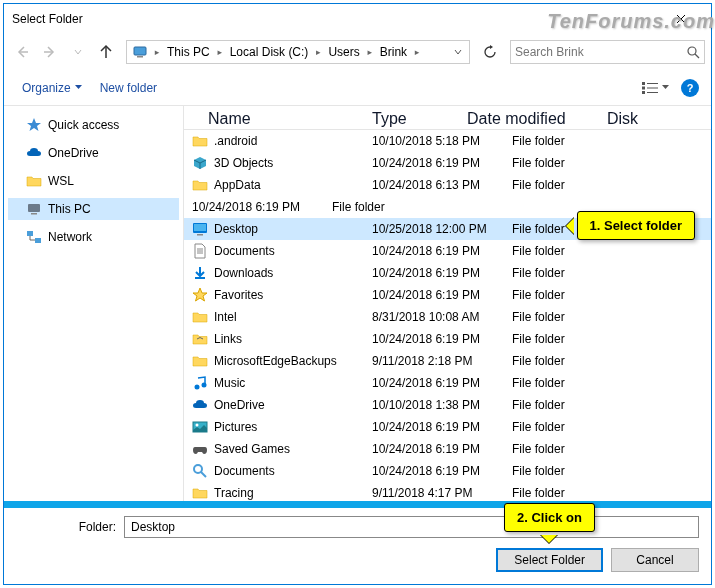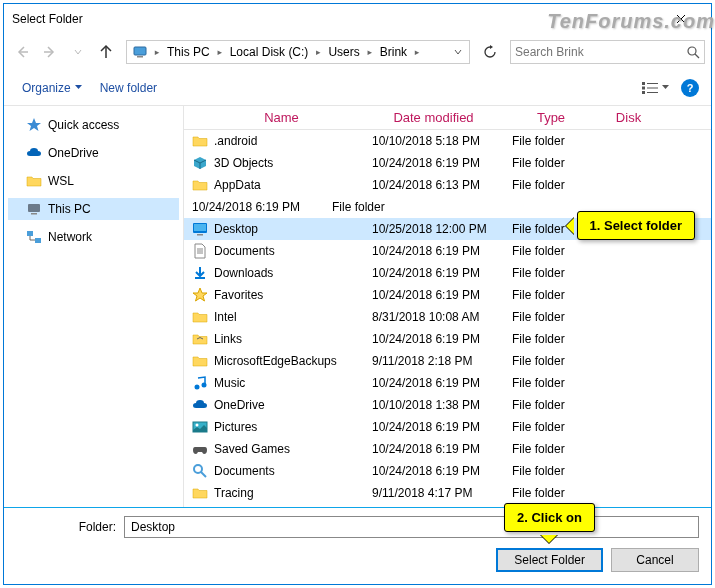--- a/index.html
+++ b/index.html
@@ -18,27 +18,27 @@
   .bc-sep { width: 12px; display: flex; align-items: center; justify-content: center; color: #666; font-size: 9px; }
   .bc-dd { position: absolute; right: 2px; top: 1px; width: 18px; height: 20px; display:flex; align-items:center; justify-content:center; color:#555; }
   .refresh-btn { width: 24px; height: 24px; display:flex; align-items:center; justify-content:center; color:#333; cursor:pointer; }
   .search-wrap { width: 195px; height: 24px; border: 1px solid #ccc; display: flex; align-items: center; padding: 0 4px; margin-left: 4px; position: relative; }
   .search-input { border: none; outline: none; flex: 1; font-size: 12px; color: #666; }
   .search-icon { color:#555; }
   .toolbar { height: 36px; border-bottom: 1px solid #e5e5e5; display: flex; align-items: center; padding: 0 12px; color: #1e4fa3; font-size: 12px; gap: 6px; }
   .toolbar-item { display: flex; align-items: center; gap: 4px; cursor: pointer; padding: 4px 6px; }
   .toolbar-spacer { flex: 1; }
   .help-icon { width: 18px; height: 18px; border-radius: 50%; background: #0078d7; color: #fff; display: flex; align-items: center; justify-content: center; font-size: 11px; font-weight: bold; }
-  .body { flex: 1; display: flex; overflow: hidden; border-bottom:1px solid #0ea5e9; }
+  .body { flex: 1; display: flex; overflow: hidden; border-bottom:7px solid #0ea5e9; }
   .sidebar { width: 180px; border-right: 1px solid #e5e5e5; padding: 8px 4px; overflow: auto; }
   .sb-item { display: flex; align-items: center; gap: 6px; padding: 3px 8px 3px 18px; cursor: pointer; height: 22px; font-size:12px; }
   .sb-item.selected { background: #cde8ff; }
   .sb-icon { width: 16px; height: 16px; display:inline-flex; align-items:center; justify-content:center; }
   .filelist { flex: 1; display: flex; flex-direction: column; overflow: hidden; }
-  .columns { display: flex; height: 24px; border-bottom: 1px solid #e5e5e5; font-size: 13px; color: #be185d; text-align: center; }
+  .columns { display: flex; height: 24px; border-bottom: 1px solid #e5e5e5; font-size: 16px; color: #0f172a; }
   .col { padding: 4px 8px; border-right: 1px solid transparent; }
   .col-name { width: 180px; padding-left: 24px; }
   .col-date { width: 140px; }
   .col-type { width: 95px; }
   .col-size { width: 60px; }
   .rows { flex: 1; overflow-y: auto; }
   .row { display: flex; align-items: center; height: 22px; font-size: 12px; cursor: pointer; }
   .row.selected { background: #cde8ff; }
   .rc { padding: 0 8px; display:flex; align-items:center; gap:6px; overflow:hidden; white-space:nowrap; }
   .rc-name { width: 180px; padding-left:8px; }
@@ -214,22 +214,22 @@
               <rect x="9" y="9" width="6" height="5" fill="#4a9eda"></rect>
               <path d="M4 7 V11 H9" stroke="#666" fill="none"></path>
             </svg>
           </span>
           <span>Network</span>
         </div>
       </div>
     <div class="filelist">
       <div class="columns">
         <div class="col col-name">Name</div>
+        <div class="col col-type">Type</div>
         <div class="col col-date">Date modified</div>
-        <div class="col col-type">Type</div>
         <div class="col col-size">Disk</div>
       </div>
       <div class="rows" id="rows">
           <div class="row">
             <div class="rc rc-name">
               <span class="file-icon">
                 <svg width="16" height="16" viewBox="0 0 16 16">
                   <path d="M1 4 L6 4 L7 5.5 L15 5.5 L15 13 L1 13 Z" fill="#ffd75e" stroke="#d9a400" stroke-width="0.5"></path>
                 </svg>
               </span>

